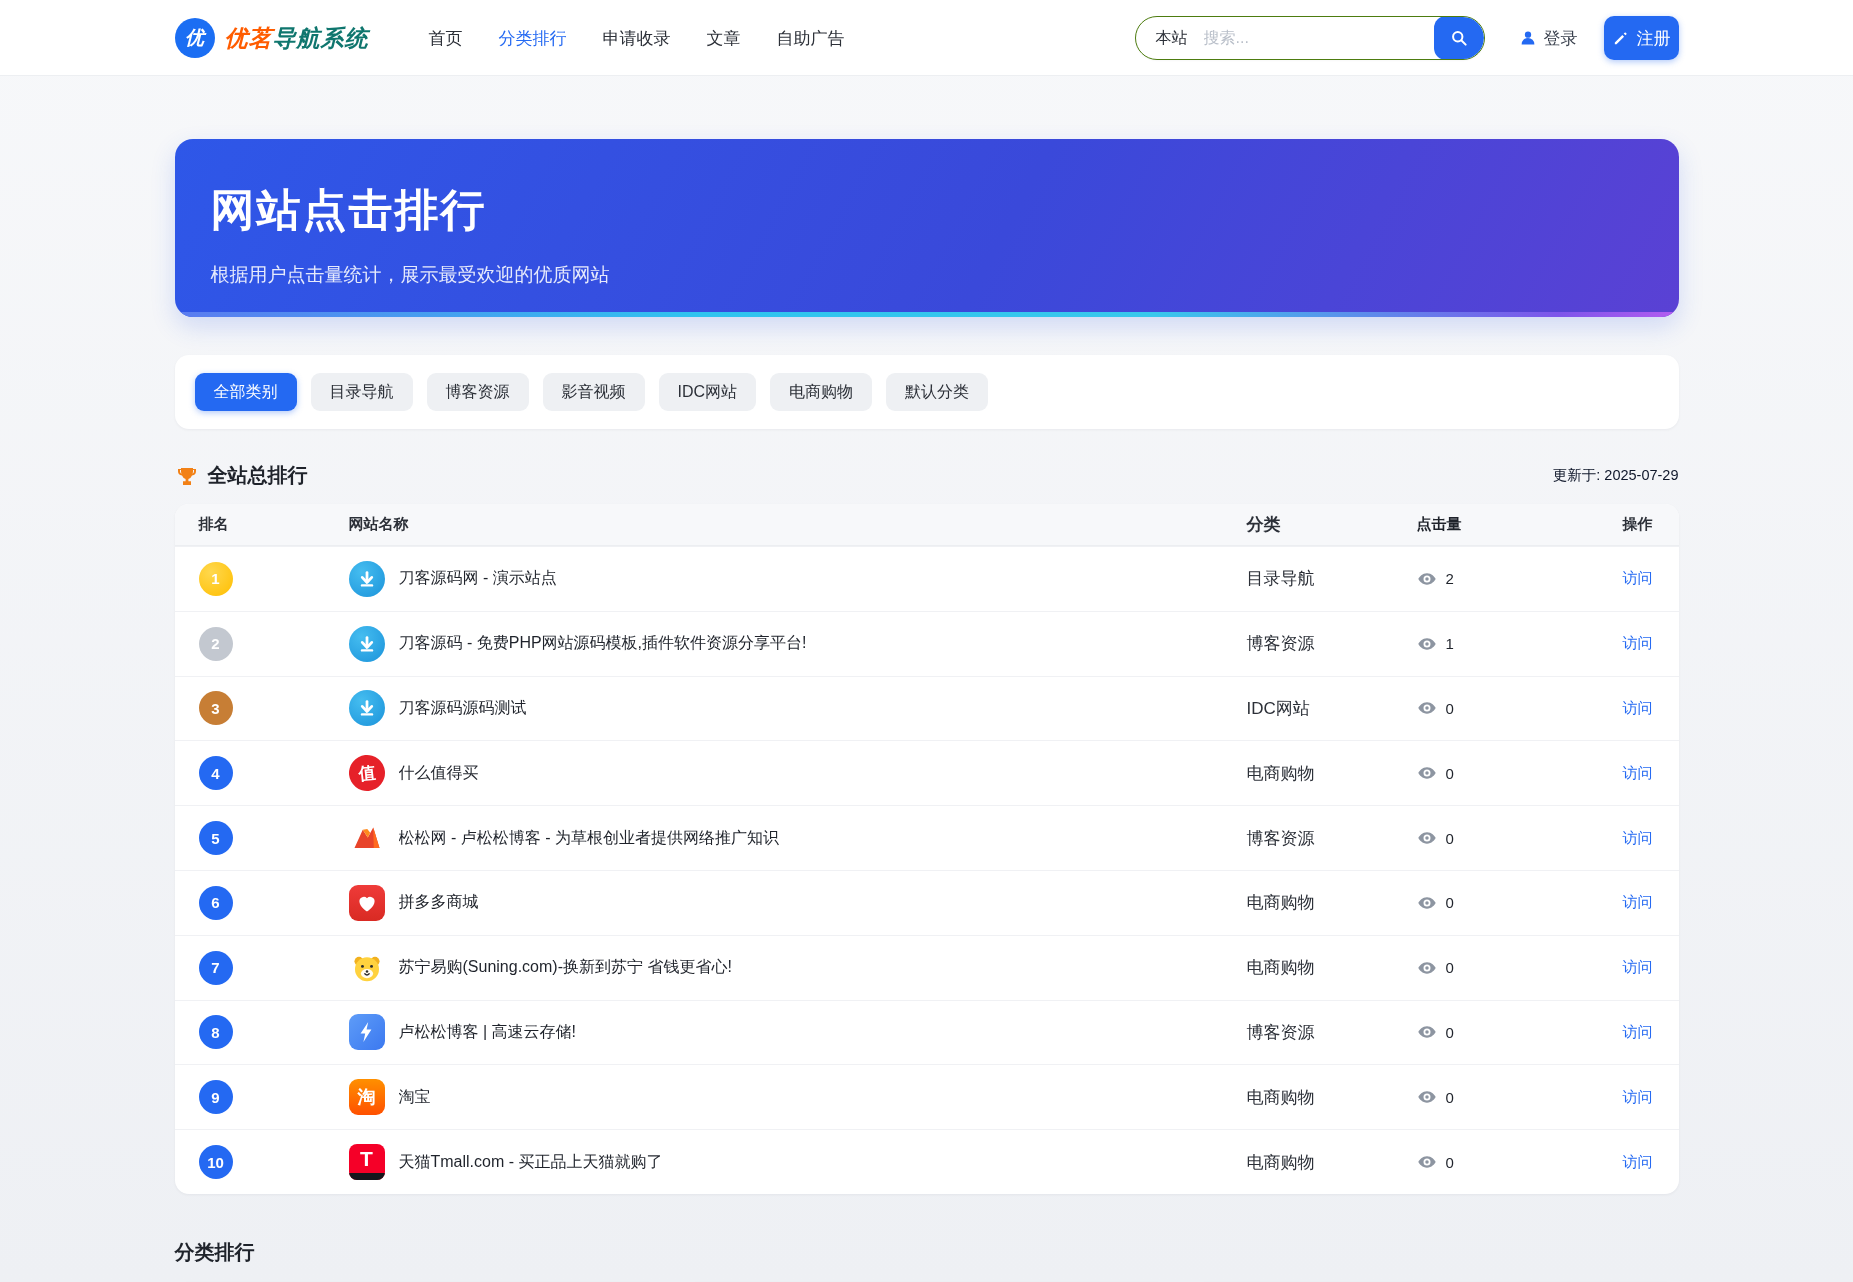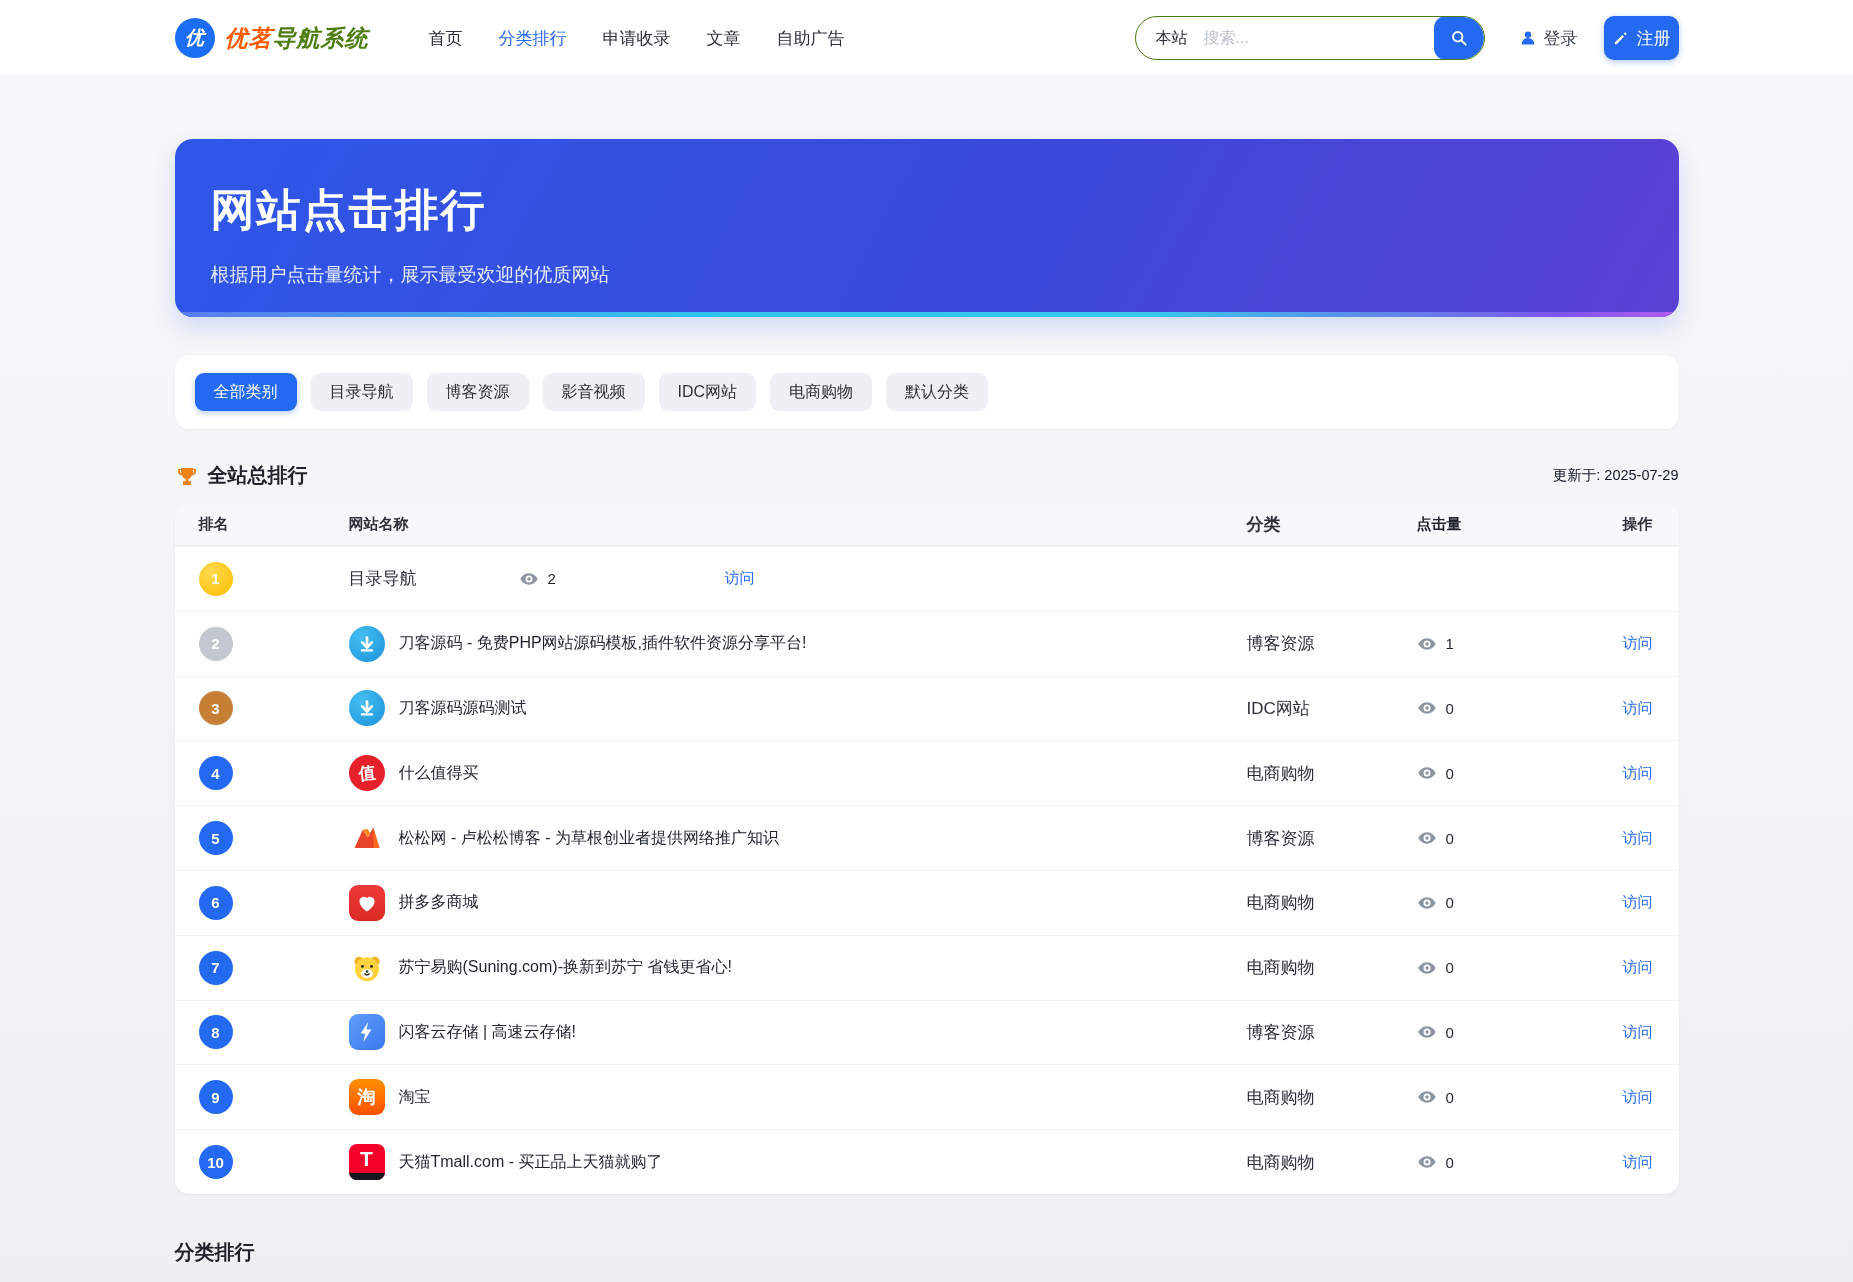--- a/index.html
+++ b/index.html
@@ -15,21 +15,21 @@
   .navbar { background:#fff; height:76px; border-bottom:1px solid #edeff2; }
   .nav-inner { display:flex; align-items:center; height:76px; }
   .logo { display:flex; align-items:center; gap:10px; cursor:pointer; }
   .logo-circle {
     width:40px; height:40px; border-radius:50%; background:#1b6ef3;
     color:#fff; font-weight:bold; font-size:19px; font-style:italic;
     display:flex; align-items:center; justify-content:center;
   }
   .logo-text { font-size:23px; font-weight:bold; font-style:italic; letter-spacing:1px; }
   .logo-text .t1 { color:#ff5c00; }
-  .logo-text .t2 { color:#4d7c0f; }
+  .logo-text .t2 { color:#0f766e; }
   .menu { display:flex; align-items:center; margin-left:46px; gap:8px; }
   .menu-item { font-size:17px; color:#2c3038; padding:8px 14px; cursor:pointer; white-space:nowrap; }
   .menu-item.active { color:#2469f2; }
   .nav-spacer { flex:1; }
 
   .search-pill {
     width:350px; height:44px; background:#fff; border:1px solid #4d7c0f;
     border-radius:22px; display:flex; align-items:center; overflow:hidden;
     box-shadow:0 1px 2px rgba(16,24,40,.03);
   }
@@ -248,62 +248,70 @@
       <div class="c-name">网站名称</div>
       <div class="c-cat">分类</div>
       <div class="c-clicks">点击量</div>
       <div class="c-action">操作</div>
     </div>
 
     <div class="trow">
       <div class="c-rank">
           <span class="badge b-gold">1</span>
         </div>
-      <div class="c-cat">目录导航</div>
-      <div class="c-clicks">
-          <svg class="ic">
-            <use href="#sym-eye"></use>
-          </svg>
-          <span>2</span>
-        </div>
-      <div class="c-action"><a class="visit">访问</a></div>
-    </div>
-
-    <div class="trow">
-      <div class="c-rank">
-          <span class="badge b-silver">2</span>
-        </div>
       <div class="c-name">
         <span class="fav fav-dl">
             <svg class="ic" style="width:22px;height:22px">
               <use href="#sym-download"></use>
             </svg>
           </span>
-        <span class="sname">刀客源码 - 免费PHP网站源码模板,插件软件资源分享平台!</span>
-      </div>
-      <div class="c-cat">博客资源</div>
-      <div class="c-clicks">
-          <svg class="ic">
-            <use href="#sym-eye"></use>
-          </svg>
-          <span>1</span>
-        </div>
-      <div class="c-action"><a class="visit">访问</a></div>
-    </div>
-
-    <div class="trow">
-      <div class="c-rank">
-          <span class="badge b-bronze">3</span>
+        <span class="sname">刀客源码网 - 演示站点</span>
+      </div>
+      <div class="c-cat">目录导航</div>
+      <div class="c-clicks">
+          <svg class="ic">
+            <use href="#sym-eye"></use>
+          </svg>
+          <span>2</span>
+        </div>
+      <div class="c-action"><a class="visit">访问</a></div>
+    </div>
+
+    <div class="trow">
+      <div class="c-rank">
+          <span class="badge b-silver">2</span>
         </div>
       <div class="c-name">
         <span class="fav fav-dl">
             <svg class="ic" style="width:22px;height:22px">
               <use href="#sym-download"></use>
             </svg>
           </span>
+        <span class="sname">刀客源码 - 免费PHP网站源码模板,插件软件资源分享平台!</span>
+      </div>
+      <div class="c-cat">博客资源</div>
+      <div class="c-clicks">
+          <svg class="ic">
+            <use href="#sym-eye"></use>
+          </svg>
+          <span>1</span>
+        </div>
+      <div class="c-action"><a class="visit">访问</a></div>
+    </div>
+
+    <div class="trow">
+      <div class="c-rank">
+          <span class="badge b-bronze">3</span>
+        </div>
+      <div class="c-name">
+        <span class="fav fav-dl">
+            <svg class="ic" style="width:22px;height:22px">
+              <use href="#sym-download"></use>
+            </svg>
+          </span>
         <span class="sname">刀客源码源码测试</span>
       </div>
       <div class="c-cat">IDC网站</div>
       <div class="c-clicks">
           <svg class="ic">
             <use href="#sym-eye"></use>
           </svg>
           <span>0</span>
         </div>
       <div class="c-action"><a class="visit">访问</a></div>
@@ -398,21 +406,21 @@
     <div class="trow">
       <div class="c-rank">
           <span class="badge b-blue">8</span>
         </div>
       <div class="c-name">
         <span class="fav fav-flash">
             <svg class="ic" style="width:24px;height:24px">
               <use href="#sym-bolt"></use>
             </svg>
           </span>
-        <span class="sname">闪客云存储 | 高速云存储!</span>
+        <span class="sname">卢松松博客 | 高速云存储!</span>
       </div>
       <div class="c-cat">博客资源</div>
       <div class="c-clicks">
           <svg class="ic">
             <use href="#sym-eye"></use>
           </svg>
           <span>0</span>
         </div>
       <div class="c-action"><a class="visit">访问</a></div>
     </div>

